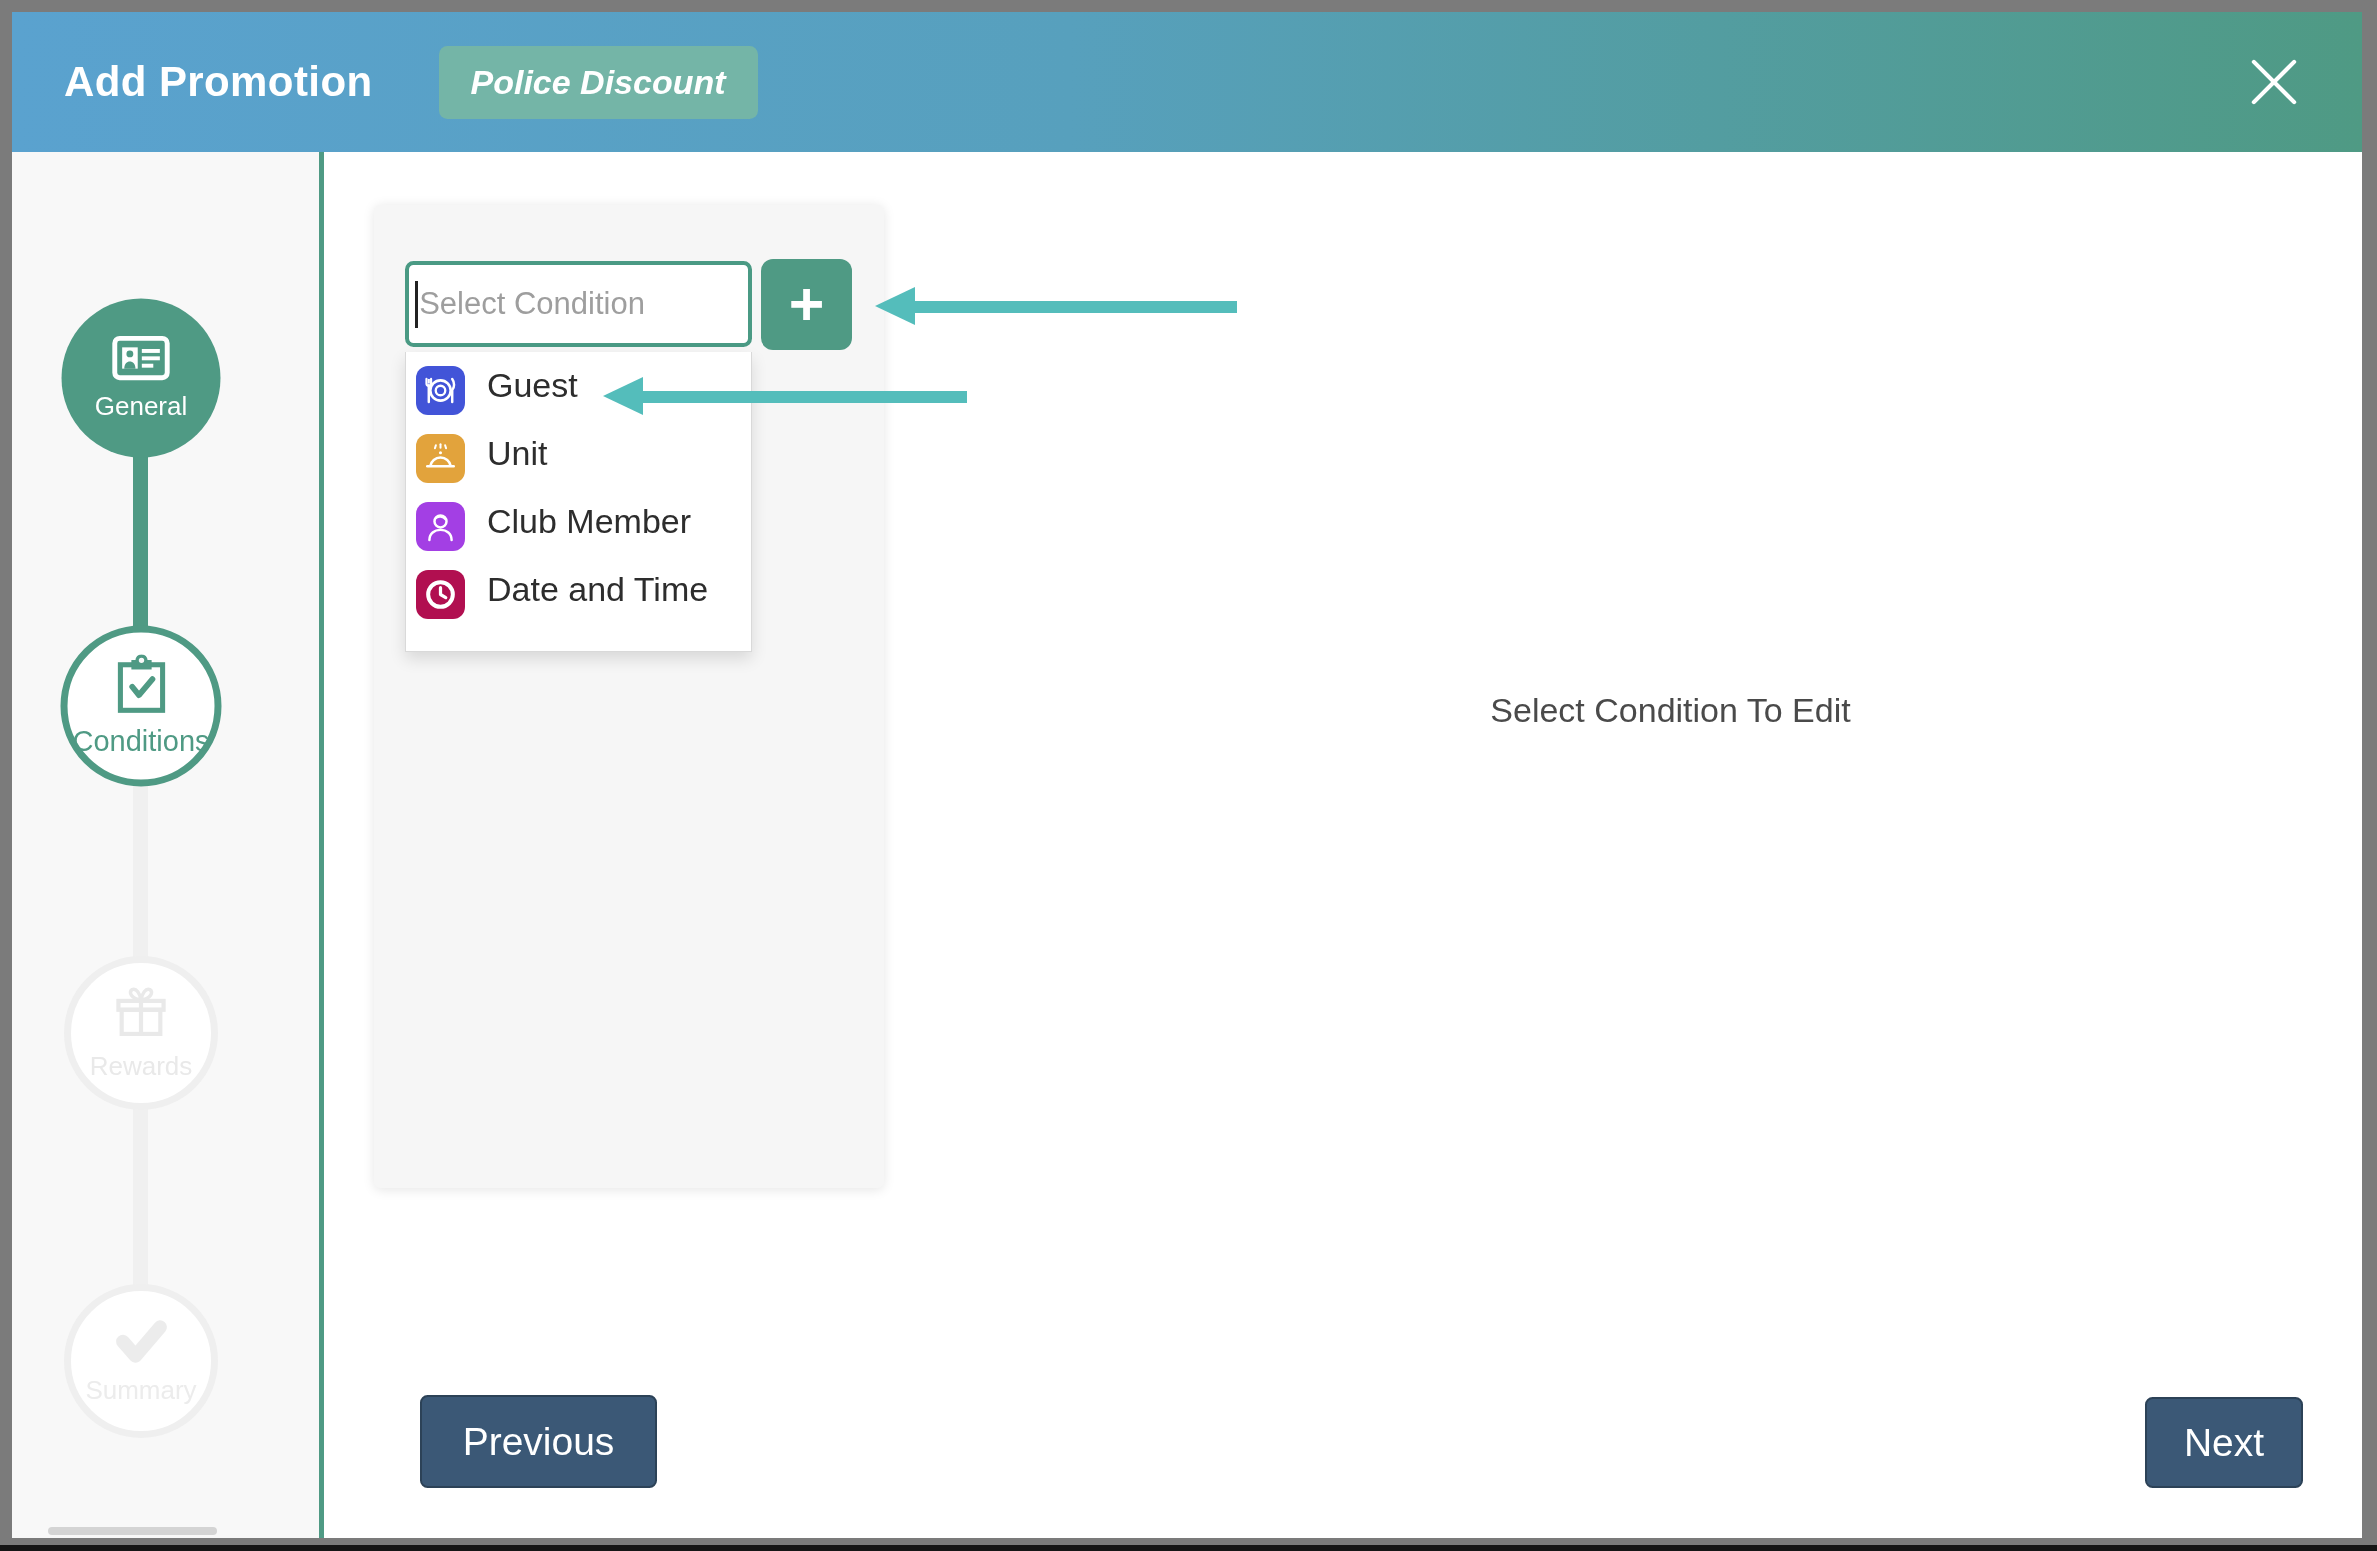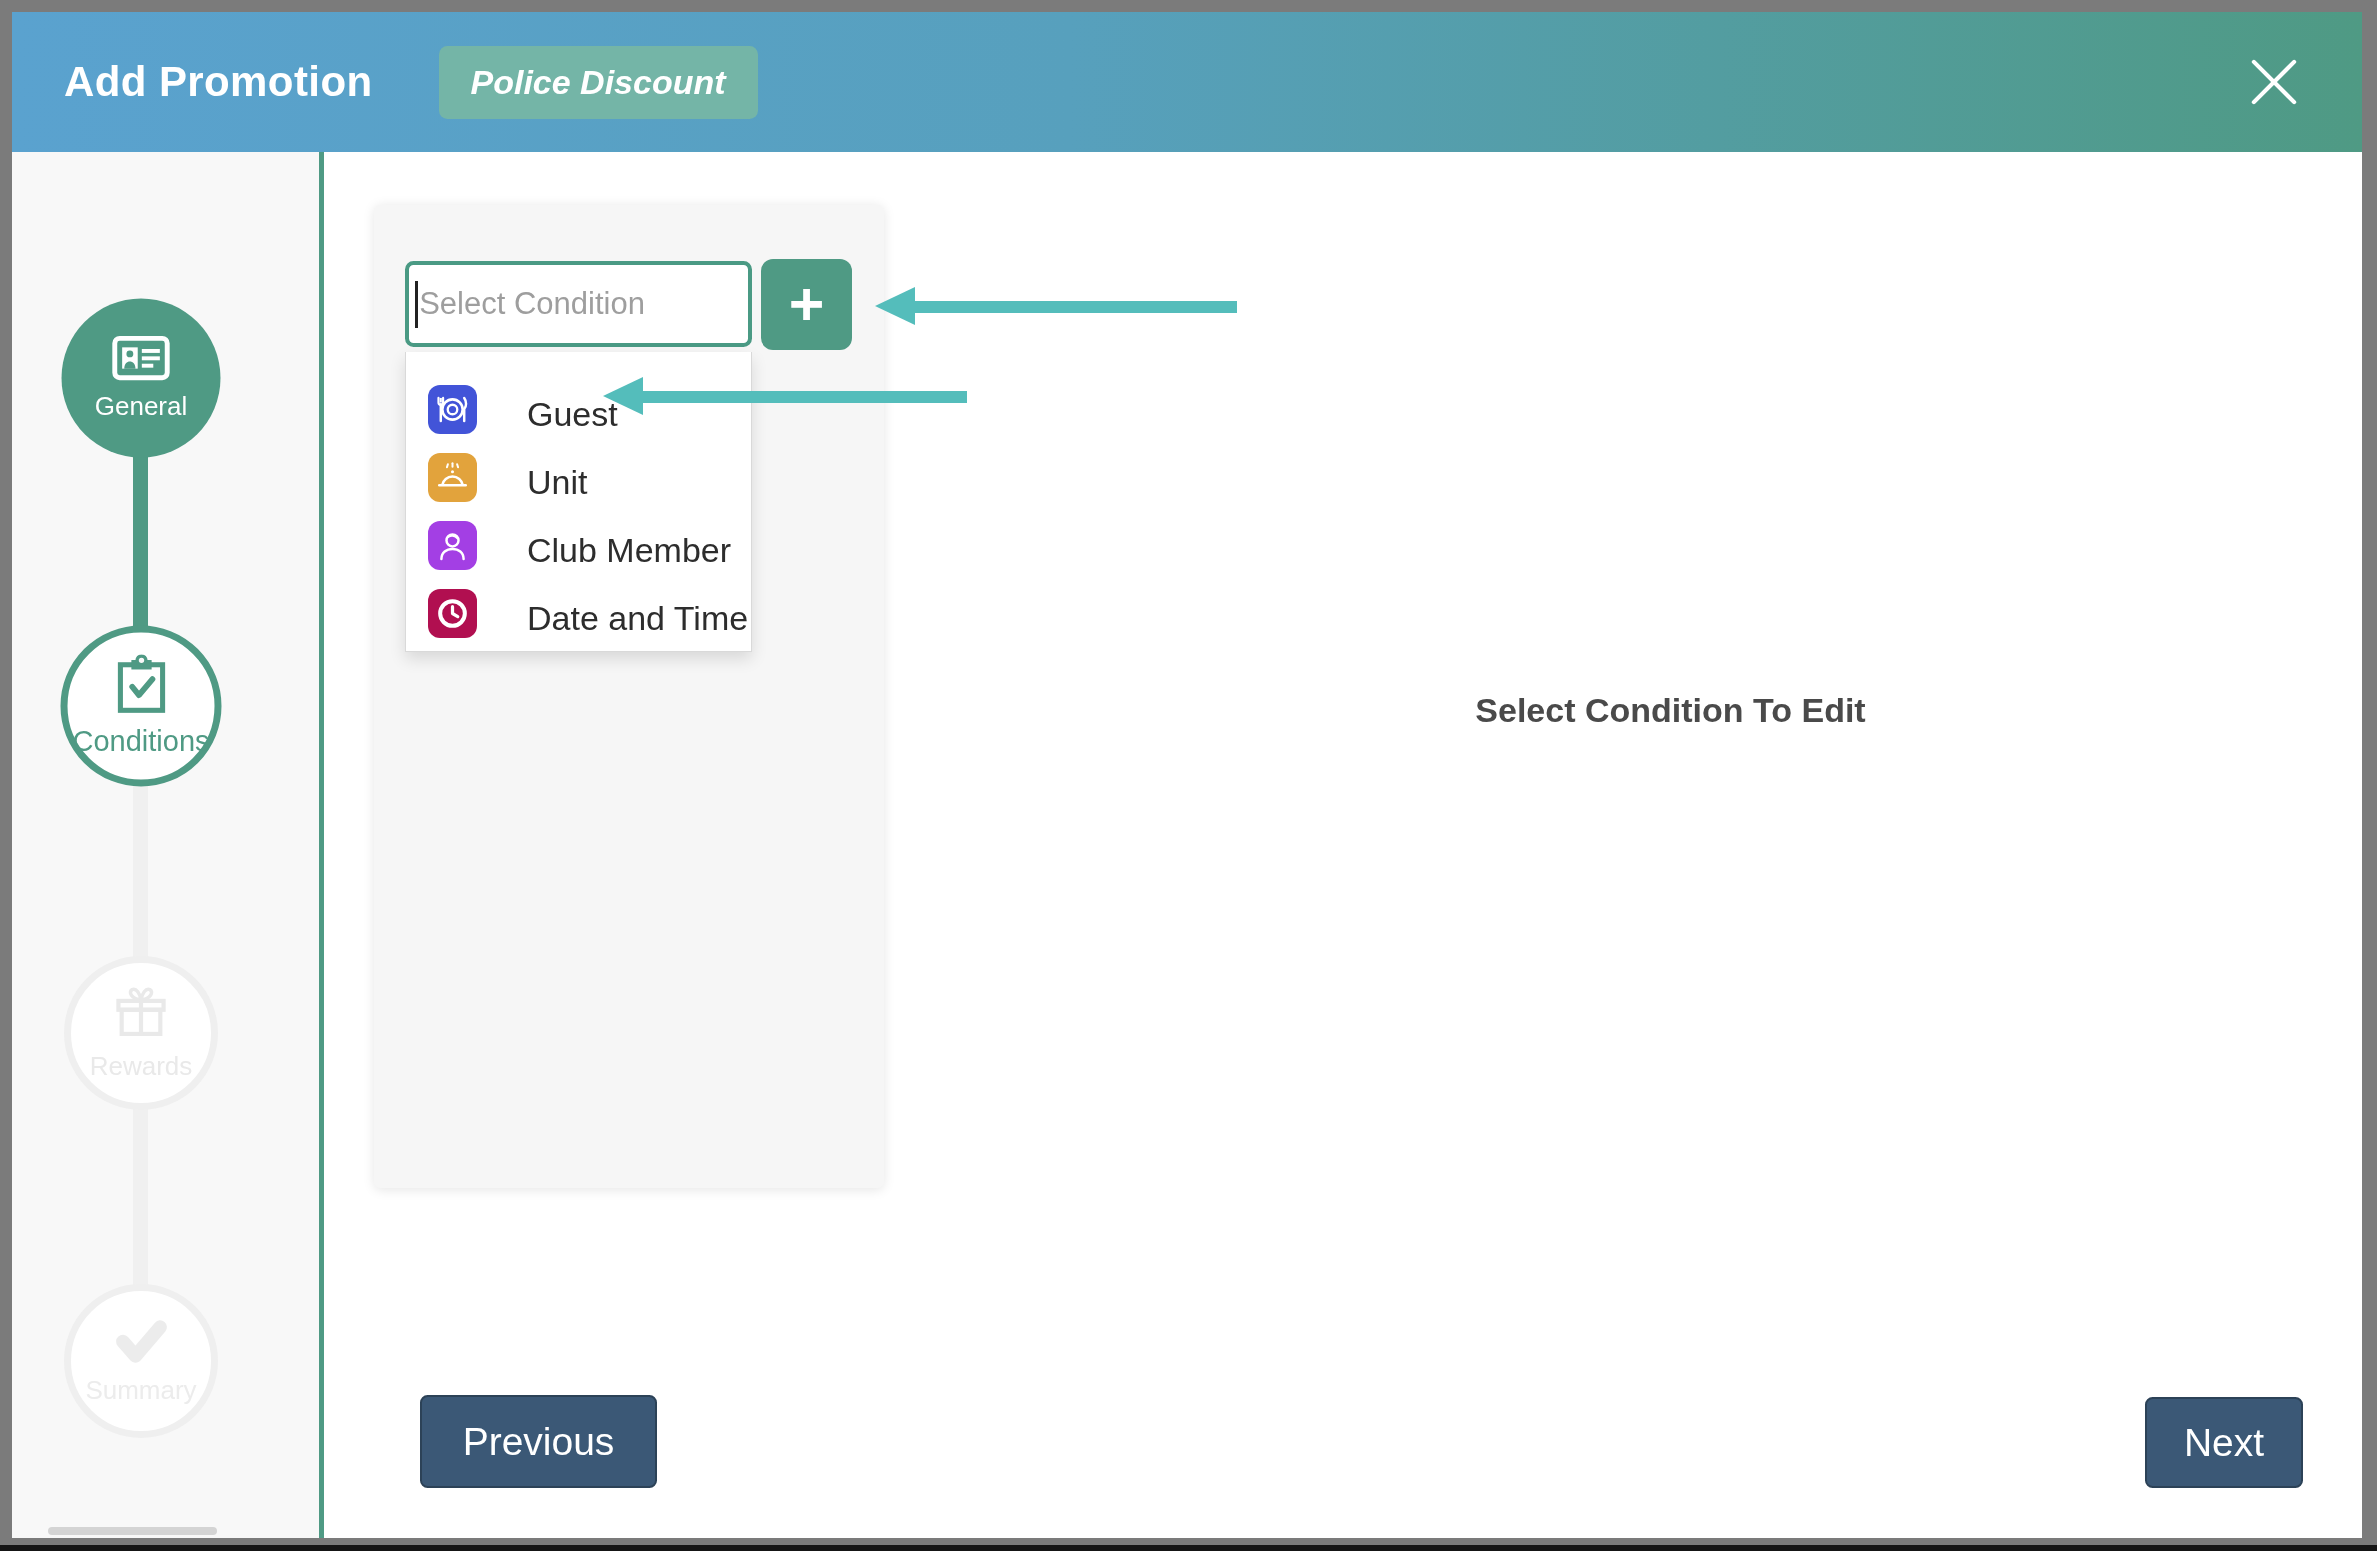--- a/index.html
+++ b/index.html
@@ -90,21 +90,21 @@
   }
 
   
   .dropdown {
     position:absolute; left:81px; top:200px; width:347px; height:300px;
     background:#ffffff; border:1.7px solid #d9d9d9; border-top:none;
     box-shadow:0 6.8px 15.2px rgba(0,0,0,0.12);
     padding-top:13.5px; z-index:2;
   }
   .dropdown-item {
-    height:68px; display:flex; align-items:flex-end; padding-left:22px; cursor:pointer;gap:28px;
+    height:68px; display:flex; align-items:flex-start; padding-left:10px; cursor:pointer;
   }
   .option-icon {
     width:49px; height:49px; border-radius:12px; flex:none;
     display:flex; align-items:center; justify-content:center;
   }
   .option-label { margin-left:22px; font-size:34px; color:#2d2d2d; }
 
   
   .arrow { position:absolute; height:39px; z-index:5; pointer-events:none; }
   .arrow .head {
@@ -112,21 +112,21 @@
     border-top:19.5px solid transparent; border-bottom:19.5px solid transparent;
     border-right:40px solid #54bdbb;
   }
   .arrow .shaft { position:absolute; left:37px; right:0; top:13.5px; height:12px; background:#54bdbb; }
   .arrow-plus  { left:551px; top:135px; width:362px; }
   .arrow-guest { left:279px; top:225px; width:364px; }
 
   
   .empty-state-text {
     position:absolute; left:991px; top:539px; width:711px;
-    text-align:center; font-size:34px; color:#4a4a4a;font-weight:bold;
+    text-align:center; font-size:34px; color:#4a4a4a;
   }
 
   
   .nav-btn {
     position:absolute; background:#3b5876; border:2.5px solid #2c4257; border-radius:7.6px;
     color:#ffffff; cursor:pointer; font-family:"Liberation Sans", sans-serif;
     display:flex; align-items:center; justify-content:center; font-size:39px;
   }
   .prev-btn { left:96px;  top:1243px; width:237px; height:93px; }
   .next-btn { left:1821px; top:1245px; width:158px; height:91px; }

